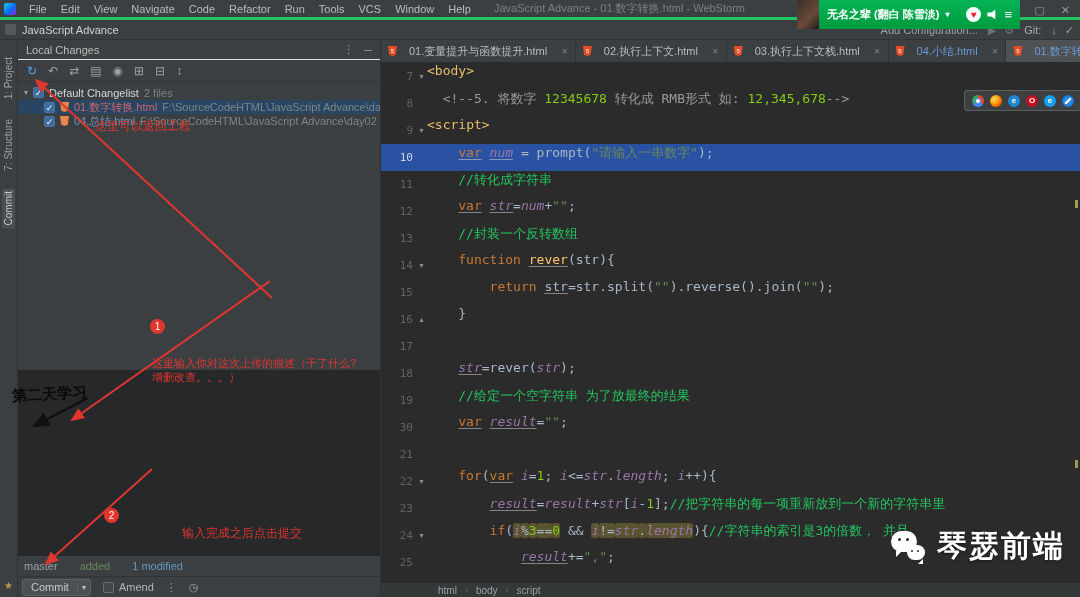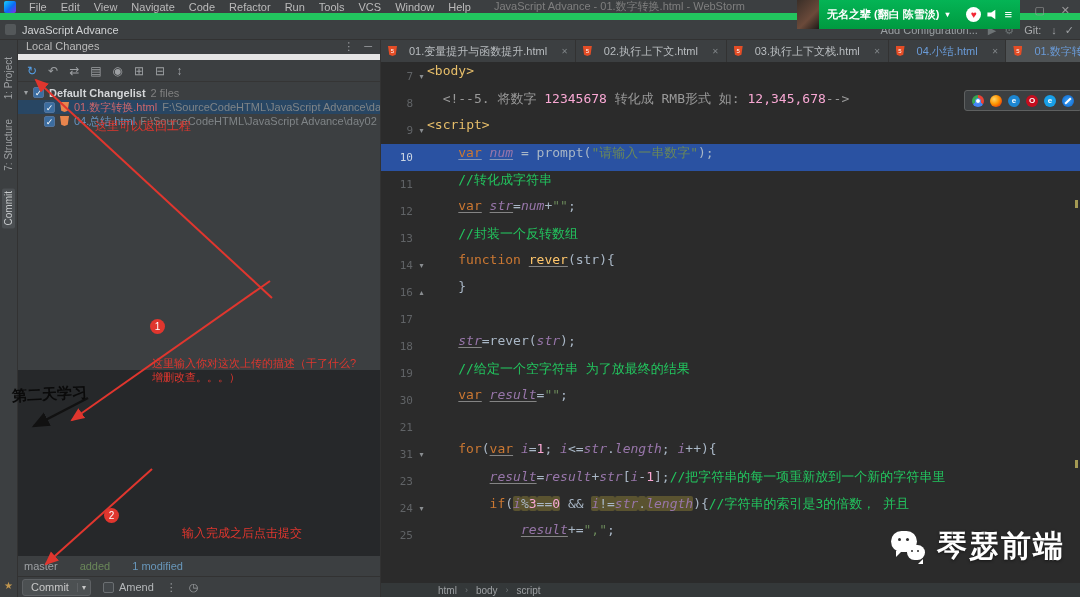--- a/index.html
+++ b/index.html
@@ -1,21 +1,21 @@
 <!DOCTYPE html>
 <html><head>
 <meta charset="utf-8">
 <style>
   *{margin:0;padding:0;box-sizing:border-box}
   html,body{background:#1e1e1e}
   #app{position:relative;width:1080px;height:597px;background:#2b2b2b;overflow:hidden;
        font-family:"Liberation Sans",sans-serif;color:#bbbbbb}
   
   .menu-bar{position:absolute;top:0;left:0;right:0;height:20px;background:#3c3f41;
-    border-bottom:7px solid #22c55e;display:flex;align-items:center;font-size:11px;z-index:6}
+    border-bottom:3px solid #22c55e;display:flex;align-items:center;font-size:11px;z-index:6}
   .ws-logo{width:12px;height:12px;margin:0 6px 0 4px;border-radius:2px;
     background:linear-gradient(135deg,#18d0ff,#0a6cf5 55%,#8a2be2)}
   .menu-items{display:flex}
   .menu-item{padding:0 7px;line-height:20px;color:#bbbbbb}
   .win-title{color:#7f7f7f;margin-left:16px;white-space:nowrap}
   .win-controls{position:absolute;right:10px;top:0;display:flex;gap:16px;color:#9a9a9a;line-height:20px}
   
   .main-toolbar{position:absolute;top:20px;left:0;right:0;height:20px;background:#3c3f41;
     border-bottom:1px solid #323232;display:flex;align-items:center;font-size:11px;z-index:4}
   .proj-icon{width:11px;height:11px;border-radius:2px;background:#54585a;margin:0 6px 0 5px}
@@ -37,34 +37,34 @@
   .speaker{width:11px;height:11px;background:#fff;clip-path:polygon(0 32%,35% 32%,72% 6%,72% 94%,35% 68%,0 68%)}
   .burger{font-size:13px;color:#fff;line-height:1}
   
   .tool-strip{position:absolute;top:40px;bottom:0;left:0;width:18px;background:#3c3f41;
     border-right:1px solid #323232;display:flex;flex-direction:column;align-items:center;z-index:3}
   .strip-label{writing-mode:vertical-rl;transform:rotate(180deg);font-size:10px;color:#9da0a3;margin-top:14px;padding:3px 1px}
   .strip-label.active{background:#4b4f52;border-radius:2px;color:#c7cacc}
   .strip-star{position:absolute;bottom:6px;font-size:10px;color:#c0964f}
   
   .vcs-panel{position:absolute;top:40px;left:18px;width:362px;bottom:0;background:#3c3f41;z-index:2}
-  .vcs-header{height:20px;display:flex;align-items:flex-start;padding:0 8px;font-size:11px;
-    color:#bbbbbb;border-bottom:6px solid #e5e5e5}
+  .vcs-header{height:20px;display:flex;align-items:center;padding:0 8px;font-size:11px;
+    color:#bbbbbb;border-bottom:1px solid #e5e5e5}
   .vcs-header .sp{flex:1}
   .hdr-ic{color:#9da0a3;margin-left:10px}
   .vcs-toolbar{height:22px;display:flex;align-items:center;gap:11px;padding:0 9px;border-bottom:1px solid #353535}
   .vcs-icon{font-size:12px;line-height:1}
   .vcs-tree{padding-top:3px;font-size:11px}
   .cl-row,.file-row{display:flex;align-items:center;height:15px;gap:5px;padding-left:6px;white-space:nowrap;overflow:hidden}
   .file-row{padding-left:26px;height:14px}
   .file-row.selected{background:#284663}
   .tree-arrow{color:#9da0a3;font-size:8px}
   .checkbox{flex:none;width:11px;height:11px;border-radius:2px;background:#3c6da0;border:1px solid #53749c;
     color:#fff;font-size:9px;line-height:10px;text-align:center}
-  .cl-name{color:#d4d6d8;font-weight:bold}
+  .cl-name{color:#d4d6d8;font-weight:normal}
   .cl-meta{color:#808080}
   .file-icon{flex:none;width:9px;height:10px;background:#e8854d;
     clip-path:polygon(0 0,100% 0,86% 88%,50% 100%,14% 88%)}
   .file-path{color:#7f8487}
   .commit-area{position:absolute;left:0;right:0;top:330px;height:186px;background:#26282a}
   .status-row{position:absolute;left:0;right:0;top:516px;height:20px;display:flex;align-items:center;
     gap:22px;padding-left:6px;font-size:11px}
   .branch{color:#9da0a3}
   .st-added{color:#6a8759}
   .st-modified{color:#6897bb}
@@ -91,21 +91,21 @@
   .code{position:absolute;top:23px;left:0;right:0;bottom:14px;overflow:hidden}
   .code-line{display:flex;height:27px;line-height:27px}
   .code-line.sel{background:#2a52a2}
   .gutter{flex:none;width:46px;display:flex}
   .lnum{flex:1;text-align:right;padding-right:3px;color:#606366;font:11px "DejaVu Sans Mono",monospace;line-height:27px}
   .sel .lnum{color:#ccd6e3}
   .fold{width:11px;font-size:8px;color:#8a8e91;text-align:center}
   .code-text{font:13px "DejaVu Sans Mono",monospace;white-space:pre;color:#a9b7c6}
   .tk-kw{color:#cc7832}.tk-var{color:#9876aa;font-style:italic}.tk-str{color:#6a8759}
   .tk-cmt{color:#22c55e}.tk-hcmt{color:#999999}.tk-tag{color:#e8bf6a}
-  .tk-fn{color:#ffc66b}.tk-num{color:#f9a8d4}.tk-pl{color:#a9b7c6}
+  .tk-fn{color:#ffc66b}.tk-num{color:#84cc16}.tk-pl{color:#a9b7c6}
   .tk-u{text-decoration:underline;text-decoration-color:rgba(205,205,205,.55);text-underline-offset:2px}
   .tk-hl{background:#5a5330;border-radius:2px}
   .breadcrumbs{position:absolute;left:0;right:0;bottom:0;height:14px;background:#343839;
     display:flex;align-items:center;gap:8px;padding-left:57px;font-size:10px}
   .bc-item{color:#9da0a3}.bc-sep{color:#6f7577;font-size:9px}
   .browser-popup{position:absolute;left:583px;top:50px;height:21px;display:flex;align-items:center;gap:6px;
     padding:0 7px;background:#3c3f41;border:1px solid #5e6060;border-radius:3px;z-index:8}
   .bi{width:12px;height:12px;border-radius:50%;position:relative;display:flex;align-items:center;
     justify-content:center;color:#fff;font-size:8px;font-weight:bold;line-height:1}
   .bi-chrome{background:conic-gradient(#ea4335 0 120deg,#4285f4 0 240deg,#34a853 0 360deg)}
@@ -347,20 +347,27 @@
         </div>
         <div class="code-line">
           <span class="gutter">
             <span class="lnum">14</span>
             <span class="fold">▾</span>
           </span>
           <span class="code-text" style="padding-left: 4ch;"><span class="tk-kw">function </span><span class="tk-fn tk-u">rever</span><span class="tk-pl">(str){</span></span>
         </div>
         <div class="code-line">
           <span class="gutter">
+            <span class="lnum">15</span>
+            <span class="fold"></span>
+          </span>
+          <span class="code-text" style="padding-left: 8ch;"><span class="tk-kw">return </span><span class="tk-pl tk-u">str</span><span class="tk-pl">=str.split(</span><span class="tk-str">""</span><span class="tk-pl">).reverse().join(</span><span class="tk-str">""</span><span class="tk-pl">);</span></span>
+        </div>
+        <div class="code-line">
+          <span class="gutter">
             <span class="lnum">16</span>
             <span class="fold">▴</span>
           </span>
           <span class="code-text" style="padding-left: 4ch;"><span class="tk-pl">}</span></span>
         </div>
         <div class="code-line">
           <span class="gutter">
             <span class="lnum">17</span>
             <span class="fold"></span>
           </span>
@@ -388,21 +395,21 @@
         </div>
         <div class="code-line">
           <span class="gutter">
             <span class="lnum">21</span>
             <span class="fold"></span>
           </span>
           <span class="code-text" style="padding-left: 0ch;"></span>
         </div>
         <div class="code-line">
           <span class="gutter">
-            <span class="lnum">31</span>
+            <span class="lnum">22</span>
             <span class="fold">▾</span>
           </span>
           <span class="code-text" style="padding-left: 4ch;"><span class="tk-kw">for</span><span class="tk-pl">(</span><span class="tk-kw tk-u">var</span><span class="tk-pl"> </span><span class="tk-var">i</span><span class="tk-pl">=</span><span class="tk-num">1</span><span class="tk-pl">; </span><span class="tk-var">i</span><span class="tk-pl">&lt;=</span><span class="tk-var">str</span><span class="tk-pl">.</span><span class="tk-var">length</span><span class="tk-pl">; </span><span class="tk-var">i</span><span class="tk-pl">++){</span></span>
         </div>
         <div class="code-line">
           <span class="gutter">
             <span class="lnum">23</span>
             <span class="fold"></span>
           </span>
           <span class="code-text" style="padding-left: 8ch;"><span class="tk-var tk-u">result</span><span class="tk-pl">=</span><span class="tk-var">result</span><span class="tk-pl">+</span><span class="tk-var">str</span><span class="tk-pl">[</span><span class="tk-var">i</span><span class="tk-pl">-</span><span class="tk-num">1</span><span class="tk-pl">];</span><span class="tk-cmt">//把字符串的每一项重新放到一个新的字符串里</span></span>

